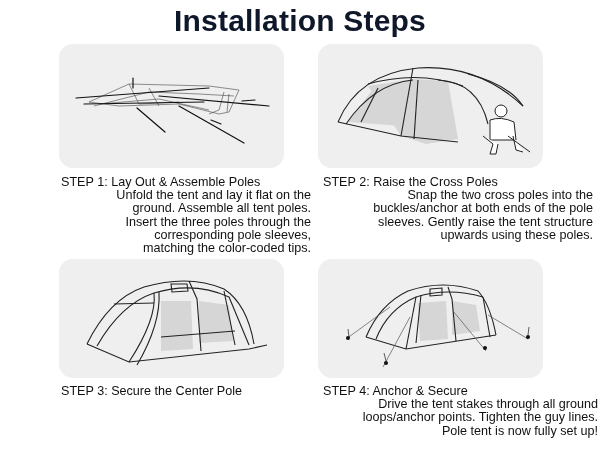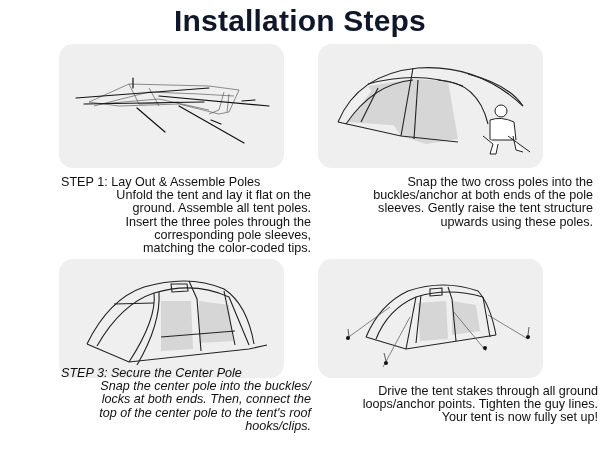--- a/index.html
+++ b/index.html
@@ -11,21 +11,21 @@
   .panel svg { width: 100%; height: 100%; display: block; }
   .step { position: absolute; font-size: 12.6px; line-height: 13.2px; color: #111; }
   .step .head { display: block; }
   .step .body { display: block; white-space: pre-line; text-align: right; }
   #p1 { left: 59px; top: 44px; width: 225px; height: 124px; }
   #p2 { left: 318px; top: 44px; width: 225px; height: 124px; }
   #p3 { left: 59px; top: 259px; width: 225px; height: 119px; }
   #p4 { left: 318px; top: 259px; width: 225px; height: 119px; }
   #s1 { left: 61px; top: 176px; width: 250px; }
   #s2 { left: 323px; top: 176px; width: 270px; }
-  #s3 { left: 61px; top: 367px; width: 250px; font-style: italic; }
+  #s3 { left: 61px; top: 385px; width: 250px; }
   #s4 { left: 323px; top: 385px; width: 275px; }
 </style>
 </head>
 <body>
 
 <div class="title">Installation Steps</div>
 
 <div class="panel" id="p1">
   <svg viewBox="0 0 225 124">
     <g fill="none" stroke="#444" stroke-width="0.6">
@@ -130,29 +130,27 @@
 
 <div class="step" id="s1">
   <span class="head">STEP 1: Lay Out &amp; Assemble Poles</span>
   <span class="body">Unfold the tent and lay it flat on the
 ground. Assemble all tent poles.
 Insert the three poles through the
 corresponding pole sleeves,
 matching the color-coded tips.</span>
 </div>
 <div class="step" id="s2">
+  <span class="head">STEP 2: Raise the Cross Poles</span>
   <span class="body">Snap the two cross poles into the
 buckles/anchor at both ends of the pole
 sleeves. Gently raise the tent structure
 upwards using these poles.</span>
 </div>
 <div class="step" id="s3">
   <span class="head">STEP 3: Secure the Center Pole</span>
-  <span class="body">Snap the center pole into the buckles/
-locks at both ends. Then, connect the
-top of the center pole to the tent's roof
-hooks/clips.</span>
 </div>
 <div class="step" id="s4">
+  <span class="head">STEP 4: Anchor &amp; Secure</span>
   <span class="body">Drive the tent stakes through all ground
 loops/anchor points. Tighten the guy lines.
-Your tent is now fully set up!</span>
+Pole tent is now fully set up!</span>
 </div>
 
 </body></html>

